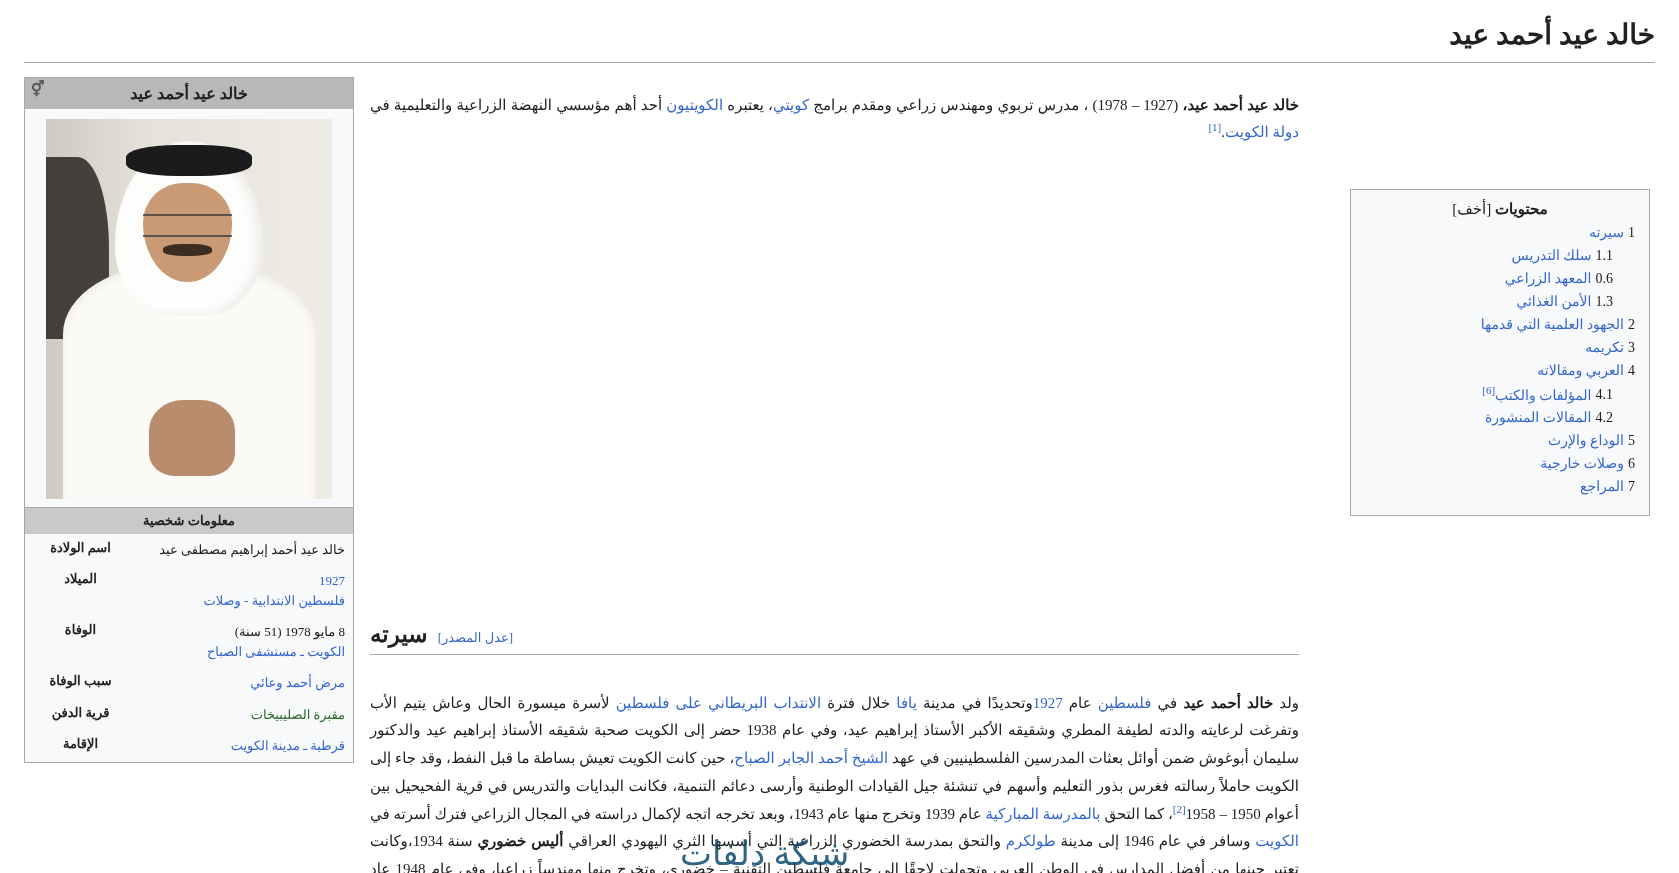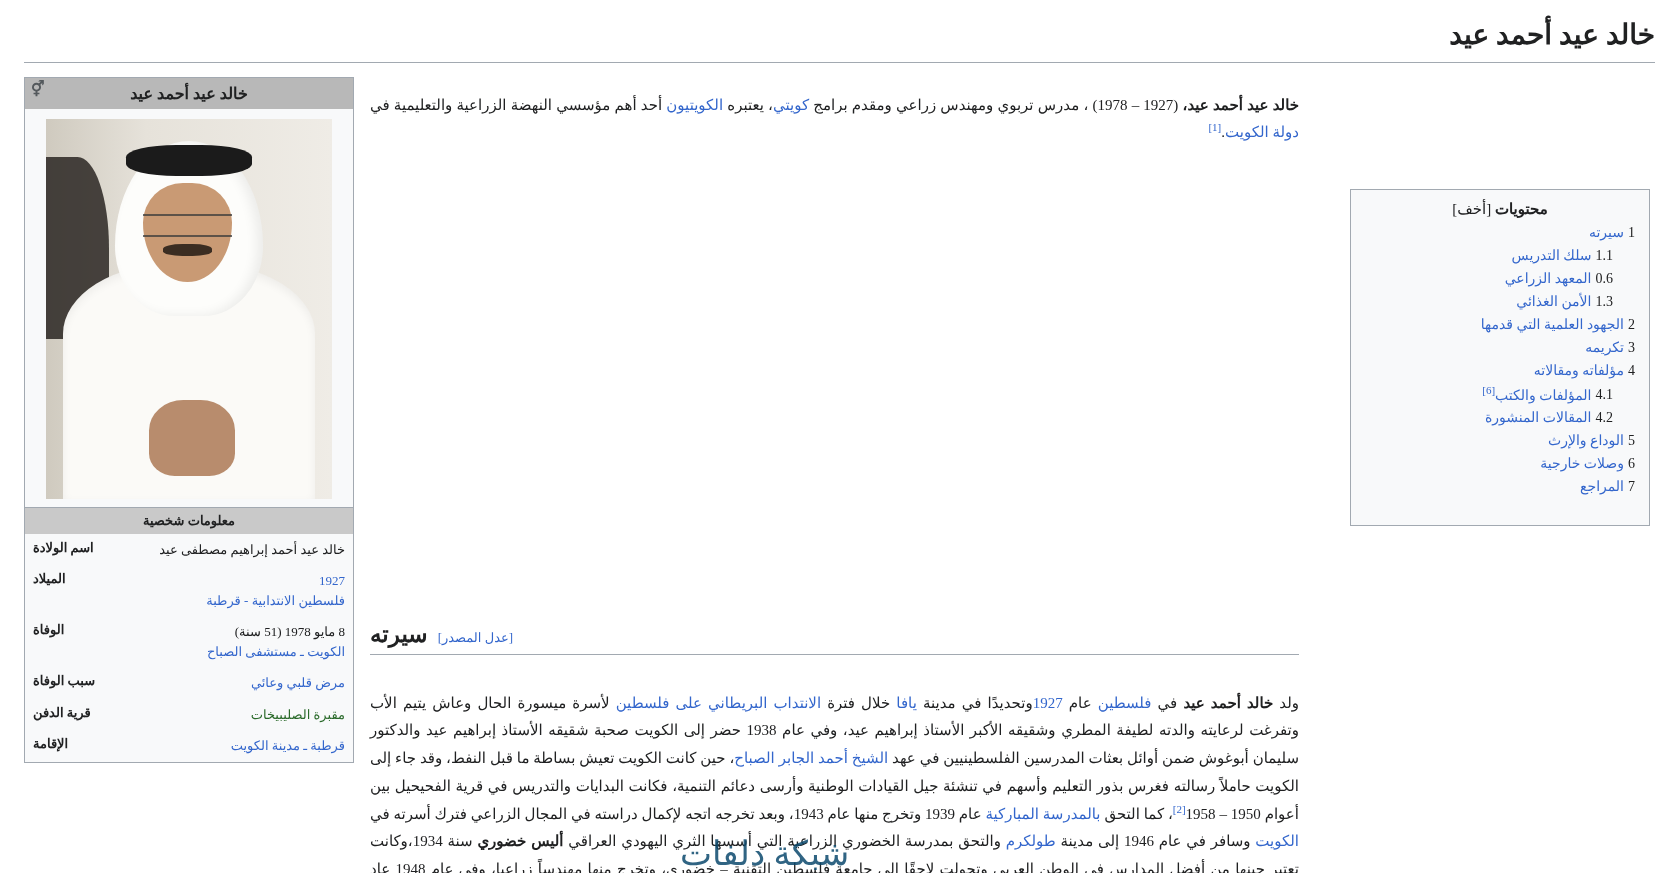--- a/index.html
+++ b/index.html
@@ -167,21 +167,21 @@
     font-weight: bold;
     font-size: 13px;
     padding: 5px 4px;
     border-top: 1px solid #a2a9b1;
   }
   .infobox table {
     width: 100%;
     border-collapse: collapse;
   }
   .infobox th {
-    text-align: left;
+    text-align: center;
     vertical-align: top;
     font-weight: bold;
     padding: 6px 8px;
     width: 95px;
     white-space: nowrap;
   }
   .infobox td {
     text-align: right;
     vertical-align: top;
     padding: 6px 8px;
@@ -207,21 +207,21 @@
   sup.ref a { color: #3366cc; text-decoration: none; }
 
   
   .toc {
     position: absolute;
     left: 1350px;
     top: 126px;
     width: 300px;
     border: 1px solid #a2a9b1;
     background: #f8f9fa;
-    padding: 10px 14px 24px 14px;
+    padding: 10px 14px 14px 14px;
     box-sizing: border-box;
     font-size: 14px;
   }
   .toc-title {
     text-align: center;
     font-weight: bold;
     font-size: 15px;
     margin-bottom: 6px;
   }
   .toc-title .toggle { font-weight: normal; }
@@ -328,34 +328,34 @@
       <tbody>
           <tr>
         <td>
           <span>خالد عيد أحمد إبراهيم مصطفى عيد</span>
         </td>
         <th>اسم الولادة</th>
       </tr>
       <tr>
         <td>
           <a class="wl" href="#">1927</a><br>
-          <a class="wl" href="#">فلسطين الانتدابية - قرطبة</a>
+          <a class="wl" href="#">فلسطين الانتدابية - وصلات</a>
         </td>
         <th>الميلاد</th>
       </tr>
       <tr>
         <td>
           <span>8 مايو 1978 (51 سنة)</span><br>
           <a class="wl" href="#">الكويت ـ مستشفى الصباح</a>
         </td>
         <th>الوفاة</th>
       </tr>
       <tr>
         <td>
-          <a class="wl" href="#">مرض قلبي وعائي</a>
+          <a class="wl" href="#">مرض أحمد وعائي</a>
         </td>
         <th>سبب الوفاة</th>
       </tr>
       <tr>
         <td>
           <span class="green">مقبرة الصليبيخات</span>
         </td>
         <th>قرية الدفن</th>
       </tr>
       <tr>
@@ -378,21 +378,21 @@
       <span>محتويات</span>
       <span class="toggle">[أخف]</span>
     </div>
     <ul>
       <li><span class="num">1</span><a href="#">سيرته</a></li>
       <li class="lvl2"><span class="num">1.1</span><a href="#">سلك التدريس</a></li>
       <li class="lvl2"><span class="num">0.6</span><a href="#">المعهد الزراعي</a></li>
       <li class="lvl2"><span class="num">1.3</span><a href="#">الأمن الغذائي</a></li>
       <li><span class="num">2</span><a href="#">الجهود العلمية التي قدمها</a></li>
       <li><span class="num">3</span><a href="#">تكريمه</a></li>
-      <li><span class="num">4</span><a href="#">مؤلفاته ومقالاته</a></li>
+      <li><span class="num">4</span><a href="#">العربي ومقالاته</a></li>
       <li class="lvl2"><span class="num">4.1</span><a href="#">المؤلفات والكتب</a><sup class="ref"><a href="#">[6]</a></sup></li>
       <li class="lvl2"><span class="num">4.2</span><a href="#">المقالات المنشورة</a></li>
       <li><span class="num">5</span><a href="#">الوداع والإرث</a></li>
       <li><span class="num">6</span><a href="#">وصلات خارجية</a></li>
       <li><span class="num">7</span><a href="#">المراجع</a></li>
     </ul>
   </div>
 
   <div class="section-head">
     <div class="section-head-inner">

